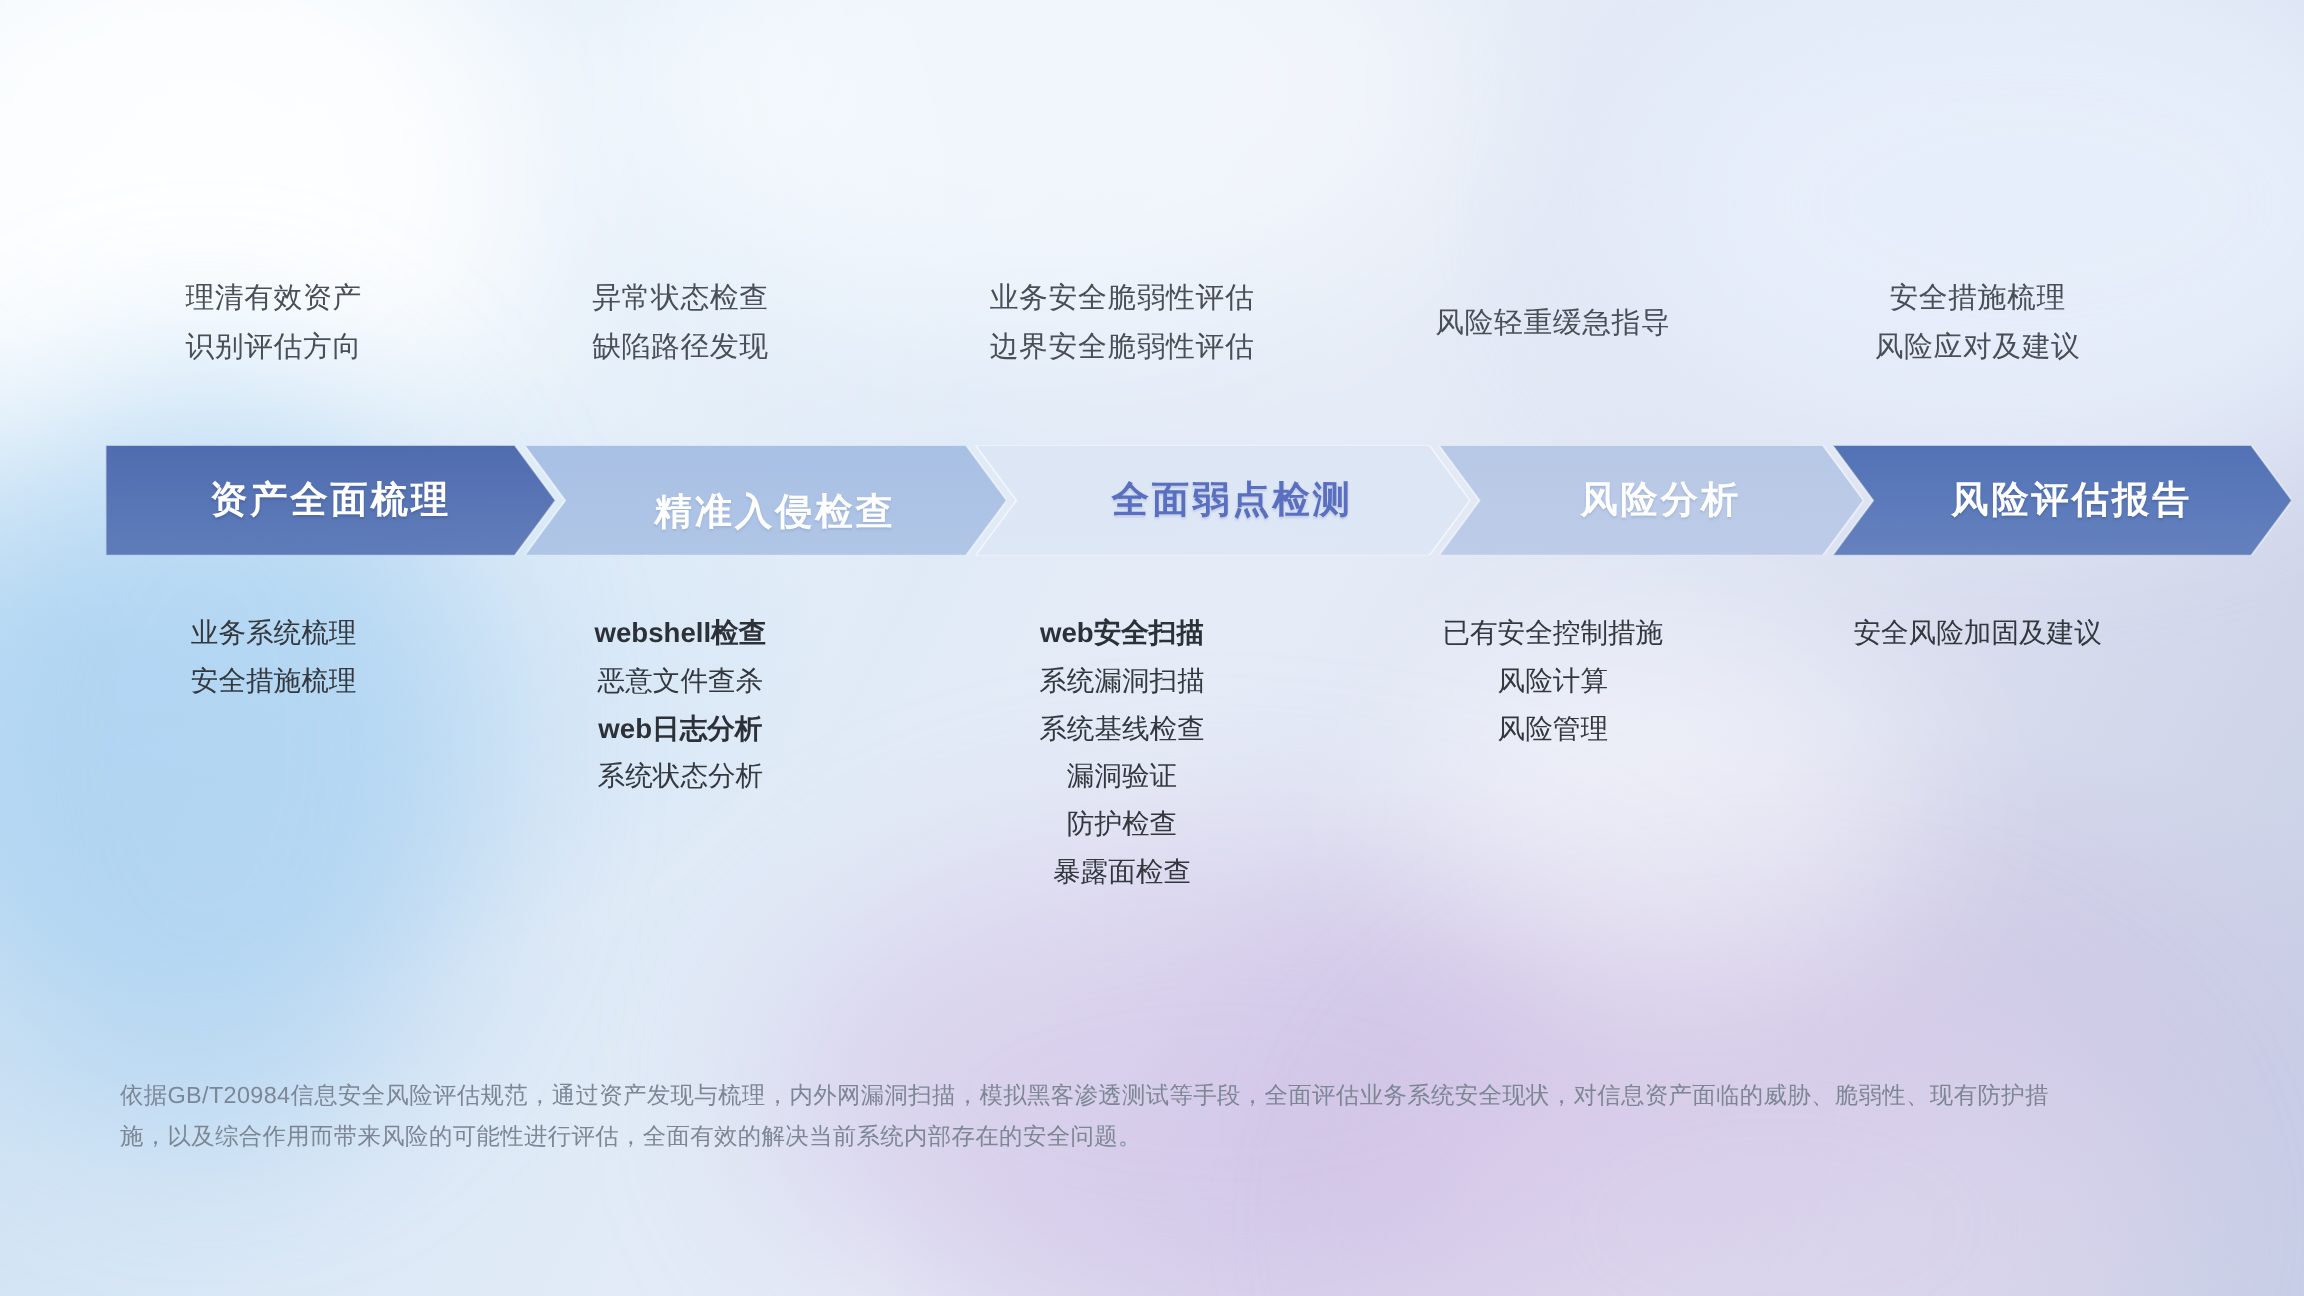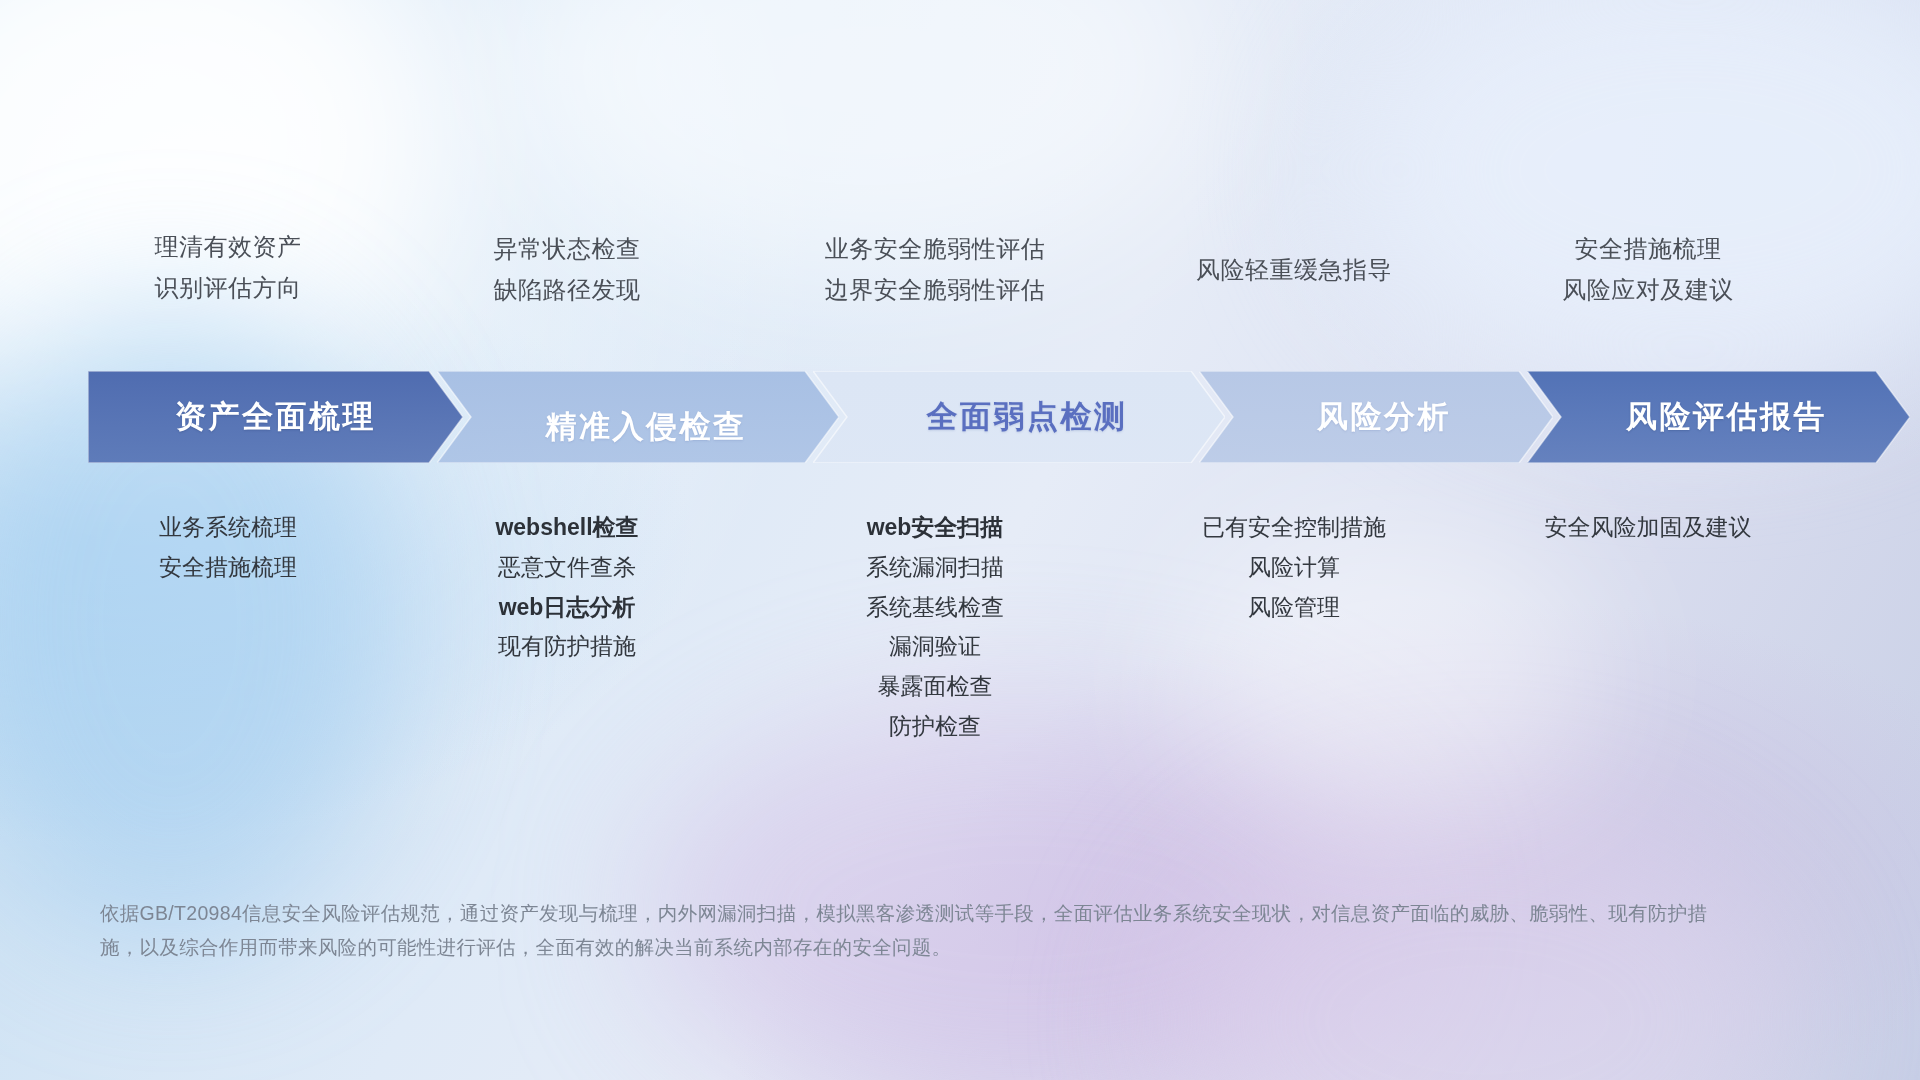--- a/index.html
+++ b/index.html
@@ -123,21 +123,21 @@
   <div class="blob blob-b"></div>
   <div class="blob blob-c"></div>
   <div class="blob blob-d"></div>
   <div class="blob blob-e"></div>
   <div class="blob blob-f"></div>
   <div class="blob blob-g"></div>
 
   <div id="content">
 
     <div class="col-row" id="top-row">
-        <div class="col" style="position: absolute; left: 58px; width: 340px; font-family: Liberation Mono, monospace;">
+        <div class="col" style="position: absolute; left: 58px; width: 340px;">
           <div class="top-line">理清有效资产</div>
           <div class="top-line">识别评估方向</div>
         </div>
         <div class="col" style="position: absolute; left: 392px; width: 350px;">
           <div class="top-line">异常状态检查</div>
           <div class="top-line">缺陷路径发现</div>
         </div>
         <div class="col" style="position: absolute; left: 735px; width: 400px;">
           <div class="top-line">业务安全脆弱性评估</div>
           <div class="top-line">边界安全脆弱性评估</div>
@@ -221,29 +221,29 @@
 
     <div class="col-row" id="bot-row">
         <div class="col" style="position: absolute; left: 58px; width: 340px;">
           <div class="bot-line">业务系统梳理</div>
           <div class="bot-line">安全措施梳理</div>
         </div>
         <div class="col" style="position: absolute; left: 392px; width: 350px;">
           <div class="bot-line strong">webshell检查</div>
           <div class="bot-line">恶意文件查杀</div>
           <div class="bot-line strong">web日志分析</div>
-          <div class="bot-line">现有防护措施</div>
+          <div class="bot-line">系统状态分析</div>
         </div>
         <div class="col" style="position: absolute; left: 735px; width: 400px;">
           <div class="bot-line strong">web安全扫描</div>
           <div class="bot-line">系统漏洞扫描</div>
           <div class="bot-line">系统基线检查</div>
           <div class="bot-line">漏洞验证</div>
+          <div class="bot-line">防护检查</div>
           <div class="bot-line">暴露面检查</div>
-          <div class="bot-line">防护检查</div>
         </div>
         <div class="col" style="position: absolute; left: 1114px; width: 360px;">
           <div class="bot-line">已有安全控制措施</div>
           <div class="bot-line">风险计算</div>
           <div class="bot-line">风险管理</div>
         </div>
         <div class="col" style="position: absolute; left: 1438px; width: 420px;">
           <div class="bot-line">安全风险加固及建议</div>
         </div>
       </div>

